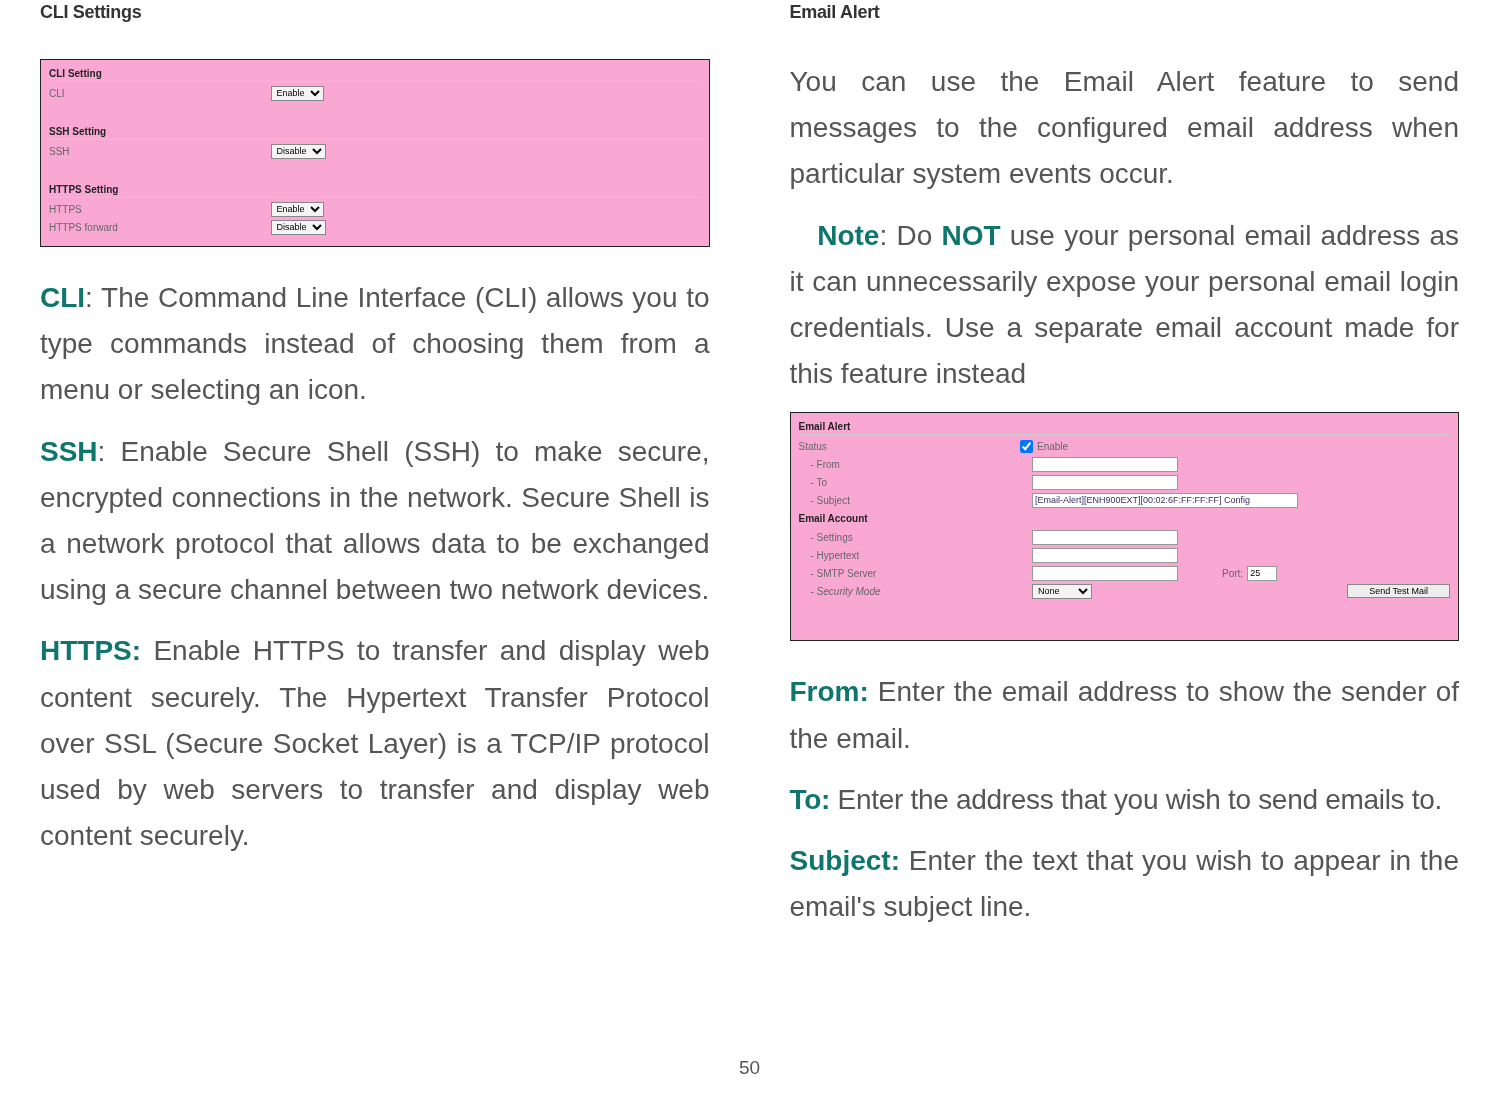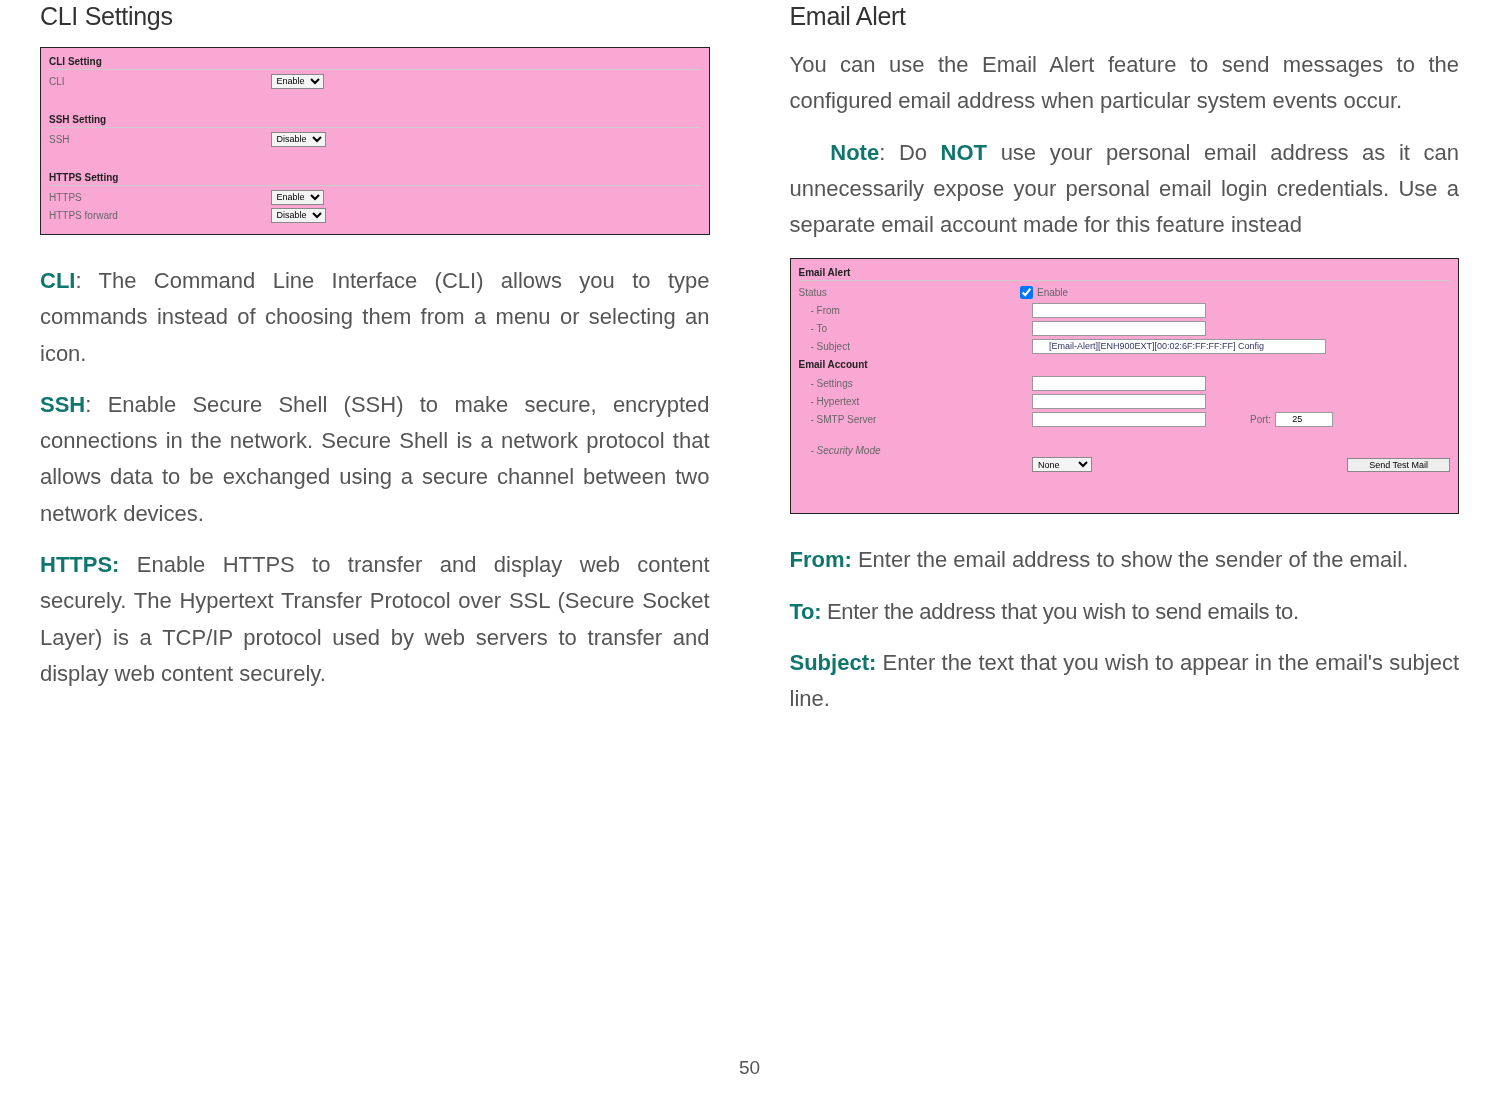--- a/index.html
+++ b/index.html
@@ -16,28 +16,28 @@
     display: flex;
     padding: 0 40px;
     gap: 80px;
     box-sizing: border-box;
   }
   .col {
     flex: 1;
     min-width: 0;
   }
   h2 {
-    font-size: 25px;
-    font-weight: normal;
-    margin: 2px 0 16px 0;
+    font-size: 18px;
+    font-weight: bold;
+    margin: 2px 0 36px 0;
     color: #333;
     letter-spacing: -0.3px;
   }
   .bodytext {
-    font-size: 22px;
+    font-size: 28px;
     line-height: 1.65;
     color: #555;
     margin: 0 0 15px 0;
     text-align: justify;
   }
   .bodytext b { color:#0f766e; }
   .screenshot {
     border: 1px solid #222;
     background: #f9a8d4;
     margin-bottom: 28px;
@@ -70,21 +70,21 @@
     height: 15px;
     padding: 0 1px;
     border:1px solid #888;
     background:#f4f4f4;
   }
   .miniinput {
     font-size: 9px;
     height: 13px;
     border:1px solid #999;
     background:#fff;
-    padding:0 16px;
+    padding:0 2px;
   }
   .minibtn {
     font-size: 9px;
     border:1px solid #888;
     background:#eee;
     padding:1px 21px;
   }
   .pgnum {
     text-align:center;
     font-size: 19px;
@@ -198,21 +198,21 @@
       <div class="ss-row">
         <div class="lbl" style="padding-left:12px;">- SMTP Server</div>
         <div class="ctl" style="flex:1;">
           <input class="miniinput" style="width: 140px;">
           <span style="margin-left:40px;">Port:</span>
           <input class="miniinput" style="width: 24px;" value="25">
         </div>
       </div>
       <div class="ss-row">
         <div class="lbl" style="padding-left:12px;font-style:italic;">- Security Mode</div>
-        <div class="ctl" style="flex:1; justify-content:space-between; width:100%;margin-top:28px;">
+        <div class="ctl" style="flex:1; justify-content:space-between; width:100%;">
           <select class="miniselect" style="width:60px;"><option>None</option></select>
           <button class="minibtn" style="margin-left:auto;">Send Test Mail</button>
         </div>
       </div>
     </div>
 
     <p class="bodytext">
       <b>From:</b><span> Enter the email address to show the sender of the email.</span>
     </p>
     <p class="bodytext narrow">

